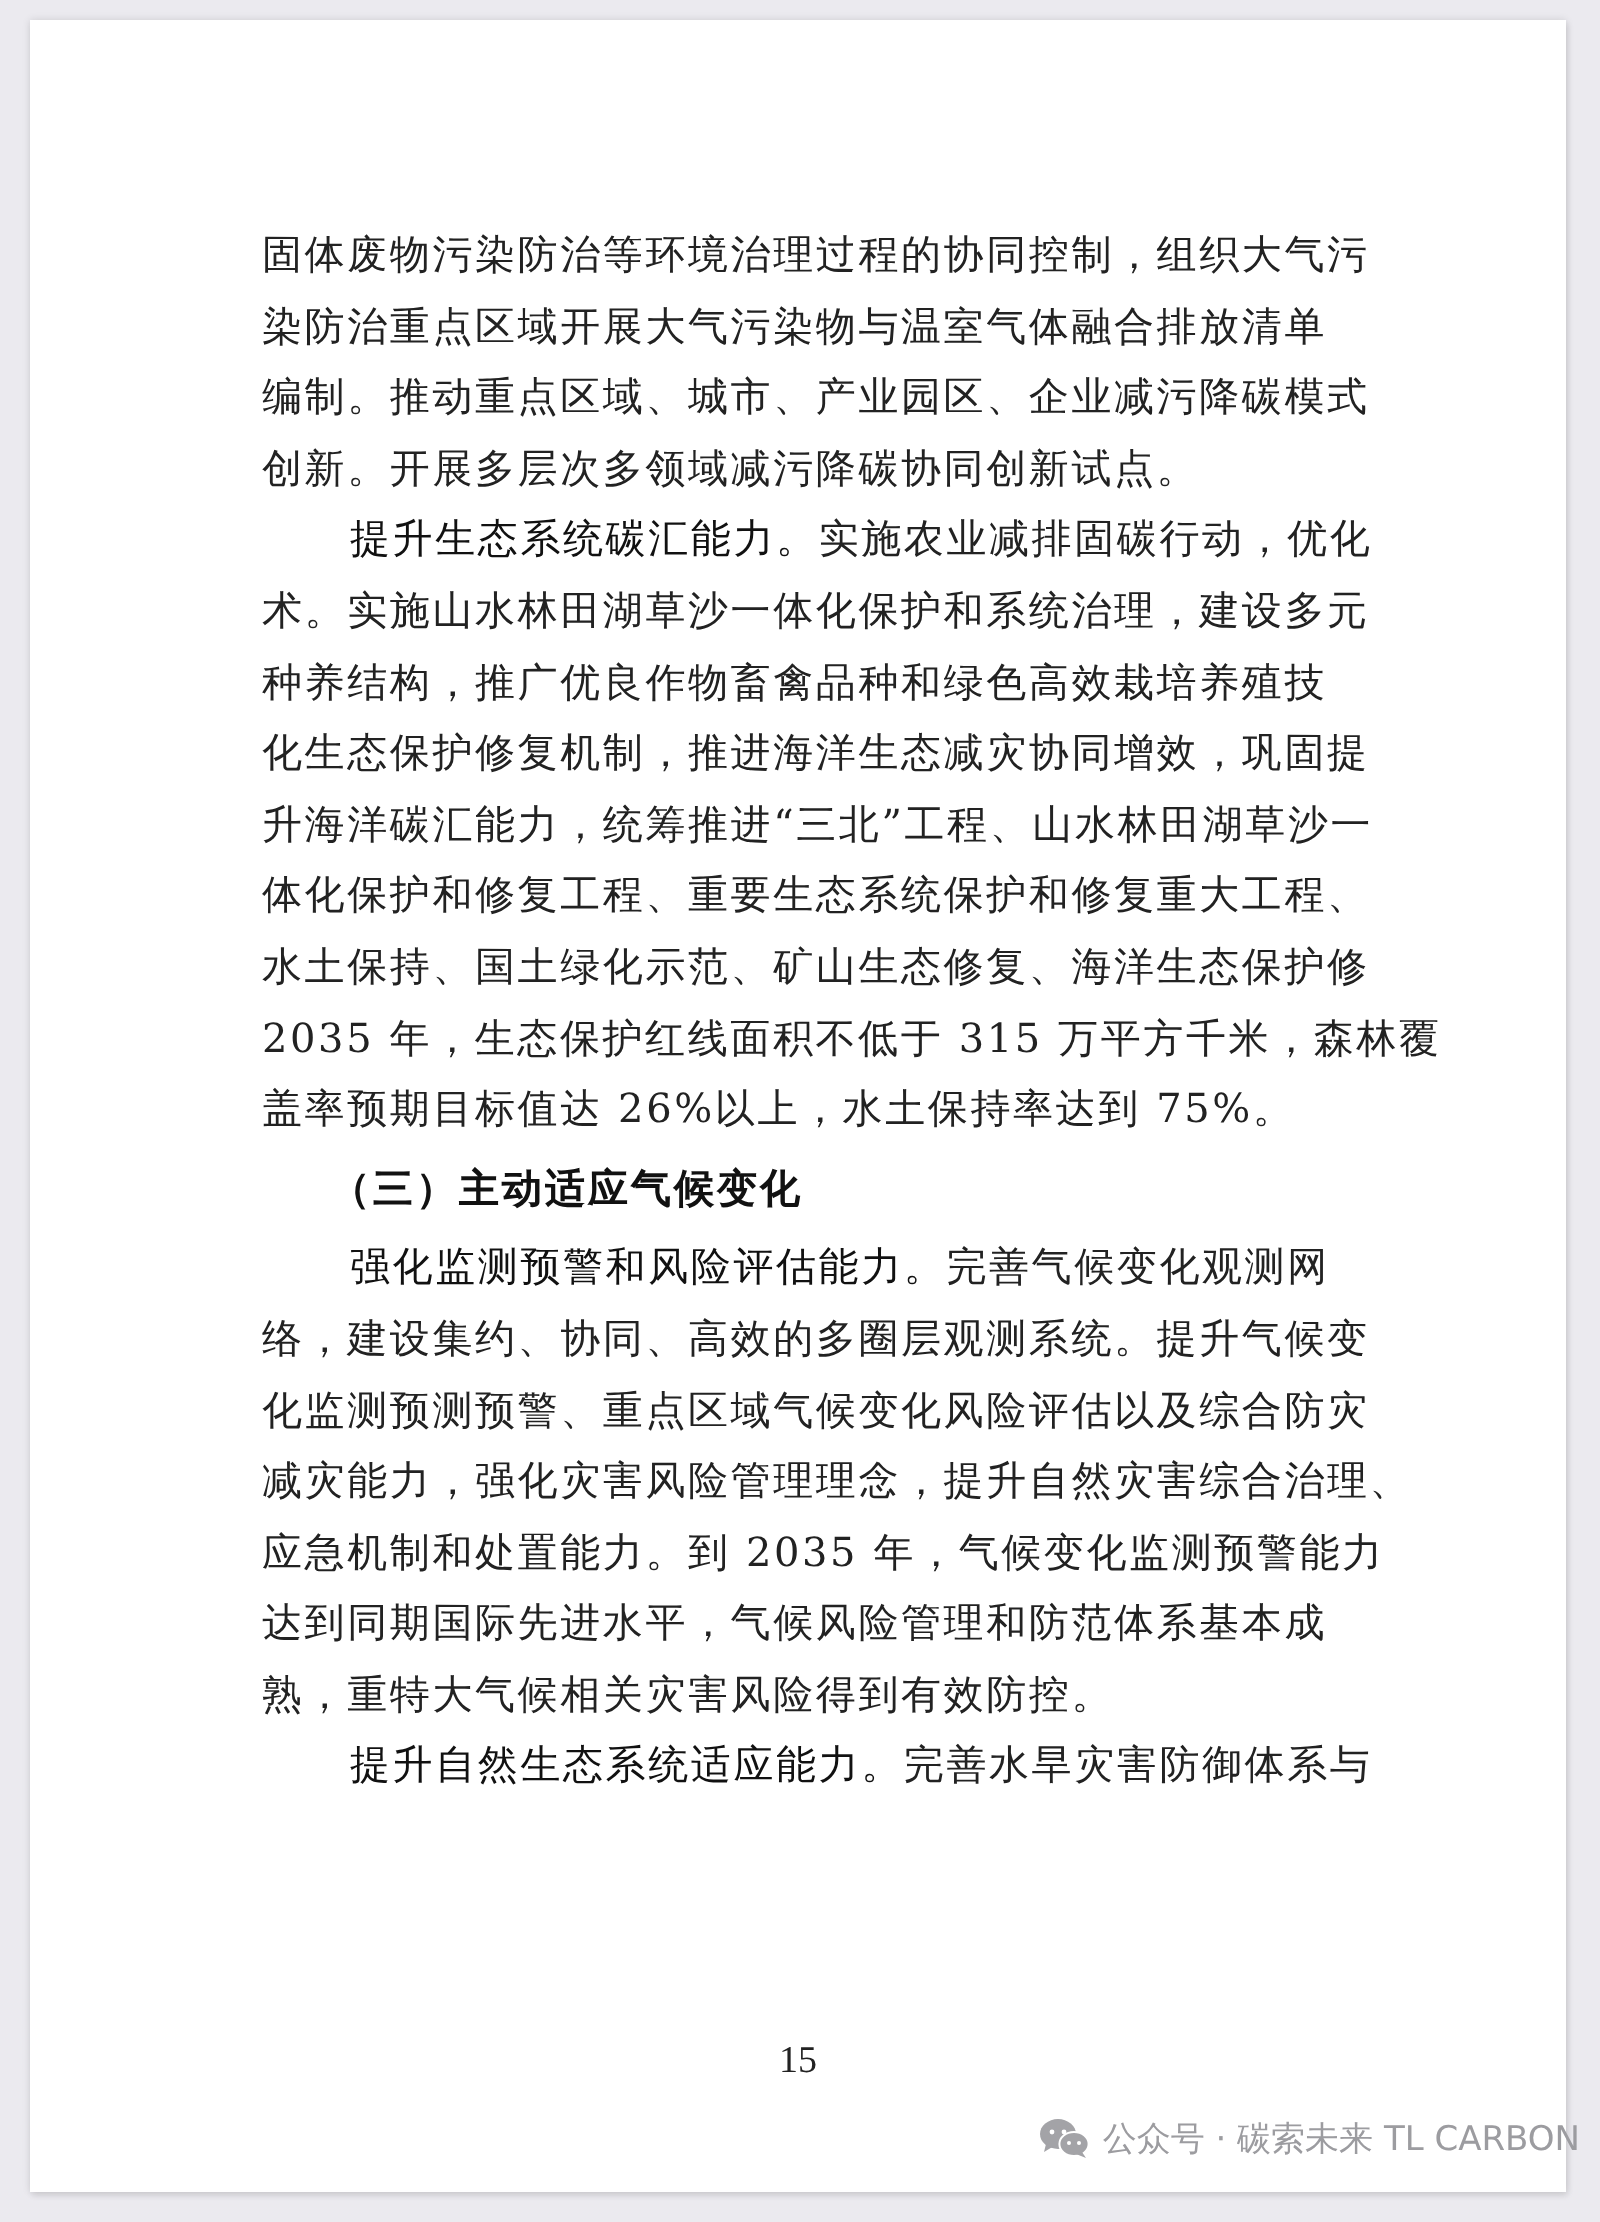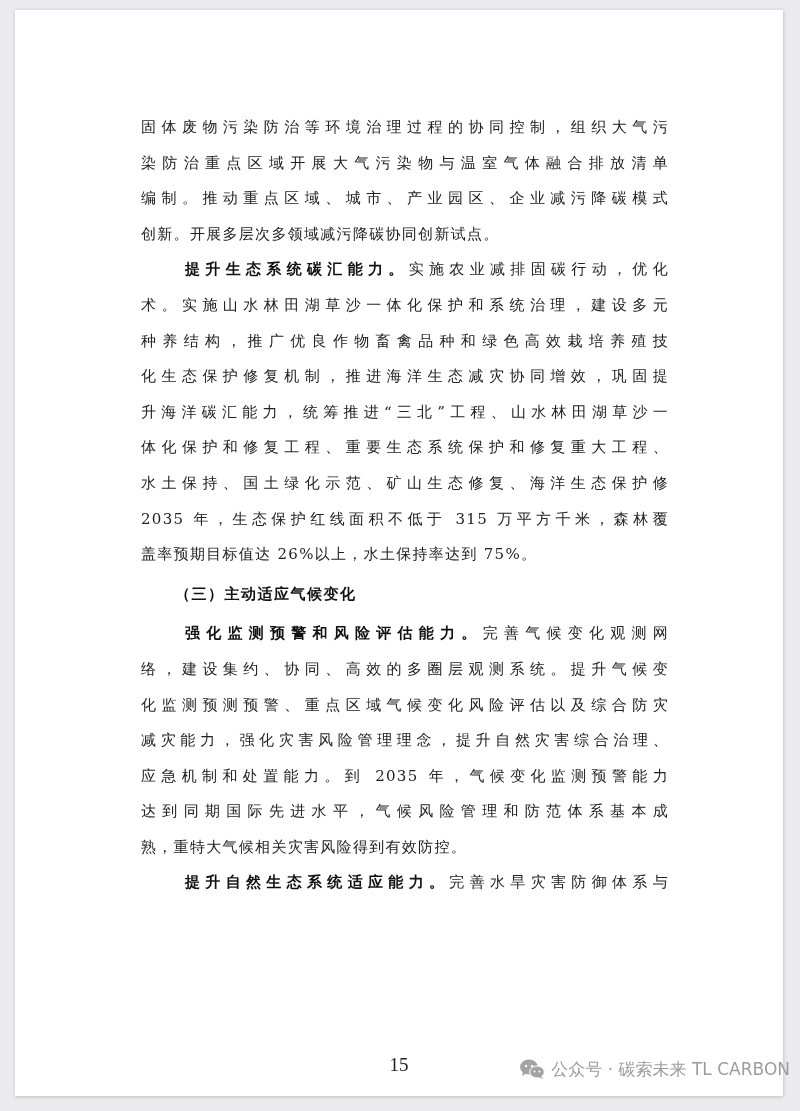--- a/index.html
+++ b/index.html
@@ -18,36 +18,36 @@
       position: absolute;
       left: 15px;
       top: 10px;
       width: 768px;
       height: 1086px;
       background: #ffffff;
       box-shadow: 0 0 4px rgba(0,0,0,0.12), 1px 2px 3px rgba(0,0,0,0.08);
     }
     .body-text {
       position: absolute;
-      left: 126px;
+      left: 116px;
       top: 100px;
       width: 528px;
       color: #222222;
-      font-size: 15px;
+      font-size: 20px;
       line-height: 35.6px;
       letter-spacing: 1.3px;
       text-align: justify;
       text-align-last: left;
     }
     .para {
       margin: 0;
       padding: 0;
     }
     .lead {
-      font-weight: bold;
+      font-weight: normal;
       color: #111111;
     }
     .line {
       display: block;
       white-space: nowrap;
       text-align: justify;
       text-align-last: justify;
     }
     .line.last {
       text-align-last: left;
@@ -56,21 +56,21 @@
       margin: 4px;
       padding-left: 30px;
       font-weight: bold;
       color: #111111;
       letter-spacing: 1.5px;
     }
     .page-number {
       position: absolute;
       left: 0;
       width: 100%;
-      top: 1044px;
+      top: 1010px;
       text-align: center;
       font-family: "Liberation Serif", "DejaVu Serif", serif;
       font-size: 19px;
       color: #222222;
     }
     .watermark {
       position: absolute;
       right: 10px;
       top: 1057px;
       height: 24px;

